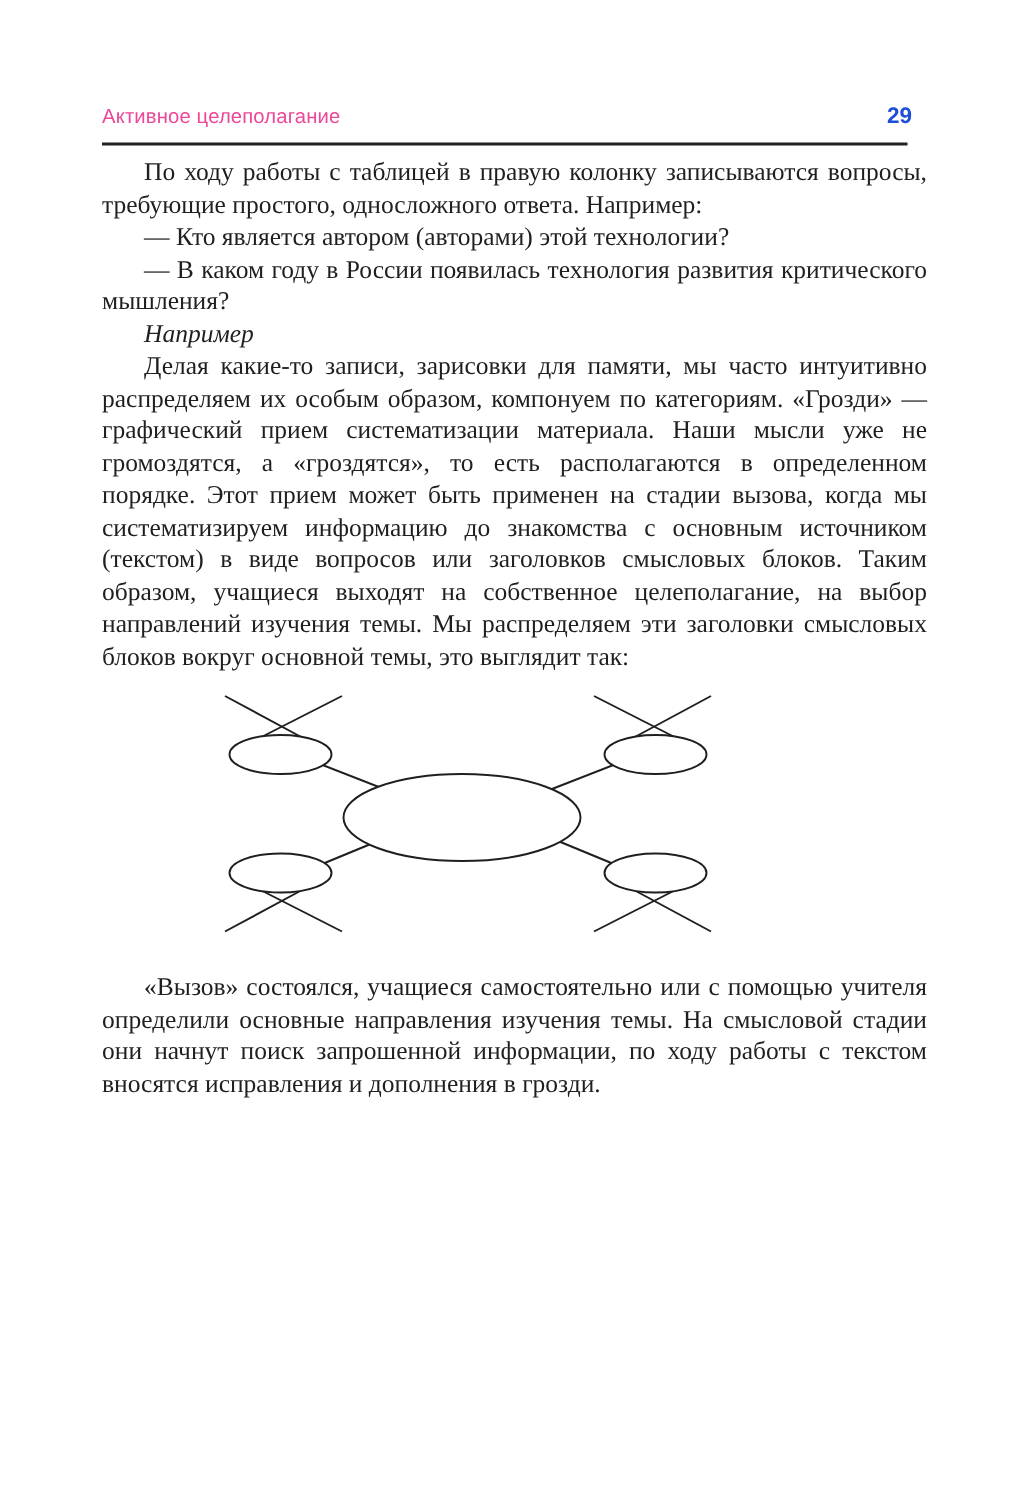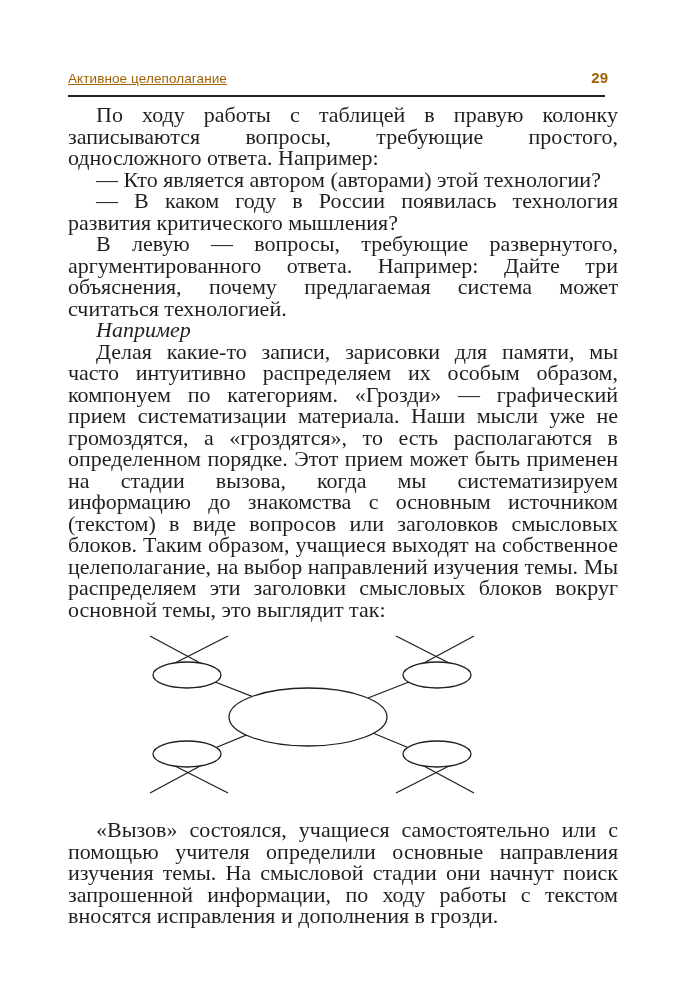--- a/index.html
+++ b/index.html
@@ -18,45 +18,44 @@
     left: 68px;
     width: 540px;
     display: flex;
     justify-content: space-between;
     align-items: baseline;
     font-family: "Liberation Sans", "DejaVu Sans", sans-serif;
   }
   .running-title {
     font-size: 13.5px;
     letter-spacing: 0.1px;
-    color: #a16207;
-    text-decoration: underline;
+    color: #ec4899;
   }
   .page-number {
     font-size: 15px;
     font-weight: bold;
-    color: #a16207;
+    color: #1d4ed8;
   }
   .header-rule {
     position: absolute;
     top: 95px;
     left: 68px;
     width: 537px;
     height: 1.5px;
     background: #222222;
   }
   .content {
     position: absolute;
     top: 104px;
     left: 68px;
     width: 550px;
   }
   .content p {
     margin: 0;
-    font-size: 22px;
+    font-size: 17px;
     line-height: 21.5px;
     text-align: justify;
     text-indent: 28px;
   }
   .content p.italic { font-style: italic; }
   .diagram {
     margin: 14px 0 24px 72px;
     width: 344px;
     height: 161px;
   }
@@ -71,21 +70,20 @@
     <span class="running-title">Активное целеполагание</span>
     <span class="page-number">29</span>
   </div>
 
   <div class="header-rule"></div>
 
   <div class="content">
     <p>По ходу работы с таблицей в правую колонку записываются вопросы, требующие простого, односложного ответа. Например:</p>
     <p>— Кто является автором (авторами) этой технологии?</p>
     <p>— В каком году в России появилась технология развития критического мышления?</p>
-    <p>В левую — вопросы, требующие развернутого, аргументированного ответа. Например: Дайте три объяснения, почему предлагаемая система может считаться технологией.</p>
     <p class="italic">Например</p>
     <p>Делая какие-то записи, зарисовки для памяти, мы часто интуитивно распределяем их особым образом, компонуем по категориям. «Грозди» — графический прием систематизации материала. Наши мысли уже не громоздятся, а «гроздятся», то есть располагаются в определенном порядке. Этот прием может быть применен на стадии вызова, когда мы систематизируем информацию до знакомства с основным источником (текстом) в виде вопросов или заголовков смысловых блоков. Таким образом, учащиеся выходят на собственное целеполагание, на выбор направлений изучения темы. Мы распределяем эти заголовки смысловых блоков вокруг основной темы, это выглядит так:</p>
 
     <div class="diagram">
       <svg width="344" height="161" viewBox="0 0 344 161" xmlns="http://www.w3.org/2000/svg">
           <line x1="70" y1="46" x2="116" y2="64" stroke="#1f1f1f" stroke-width="1.3"></line>
           <line x1="274" y1="46" x2="228" y2="64" stroke="#1f1f1f" stroke-width="1.3"></line>
           <line x1="70" y1="116" x2="116" y2="97" stroke="#1f1f1f" stroke-width="1.3"></line>
           <line x1="274" y1="116" x2="228" y2="97" stroke="#1f1f1f" stroke-width="1.3"></line>
           <line x1="10" y1="2" x2="62" y2="30" stroke="#1f1f1f" stroke-width="1.3"></line>

